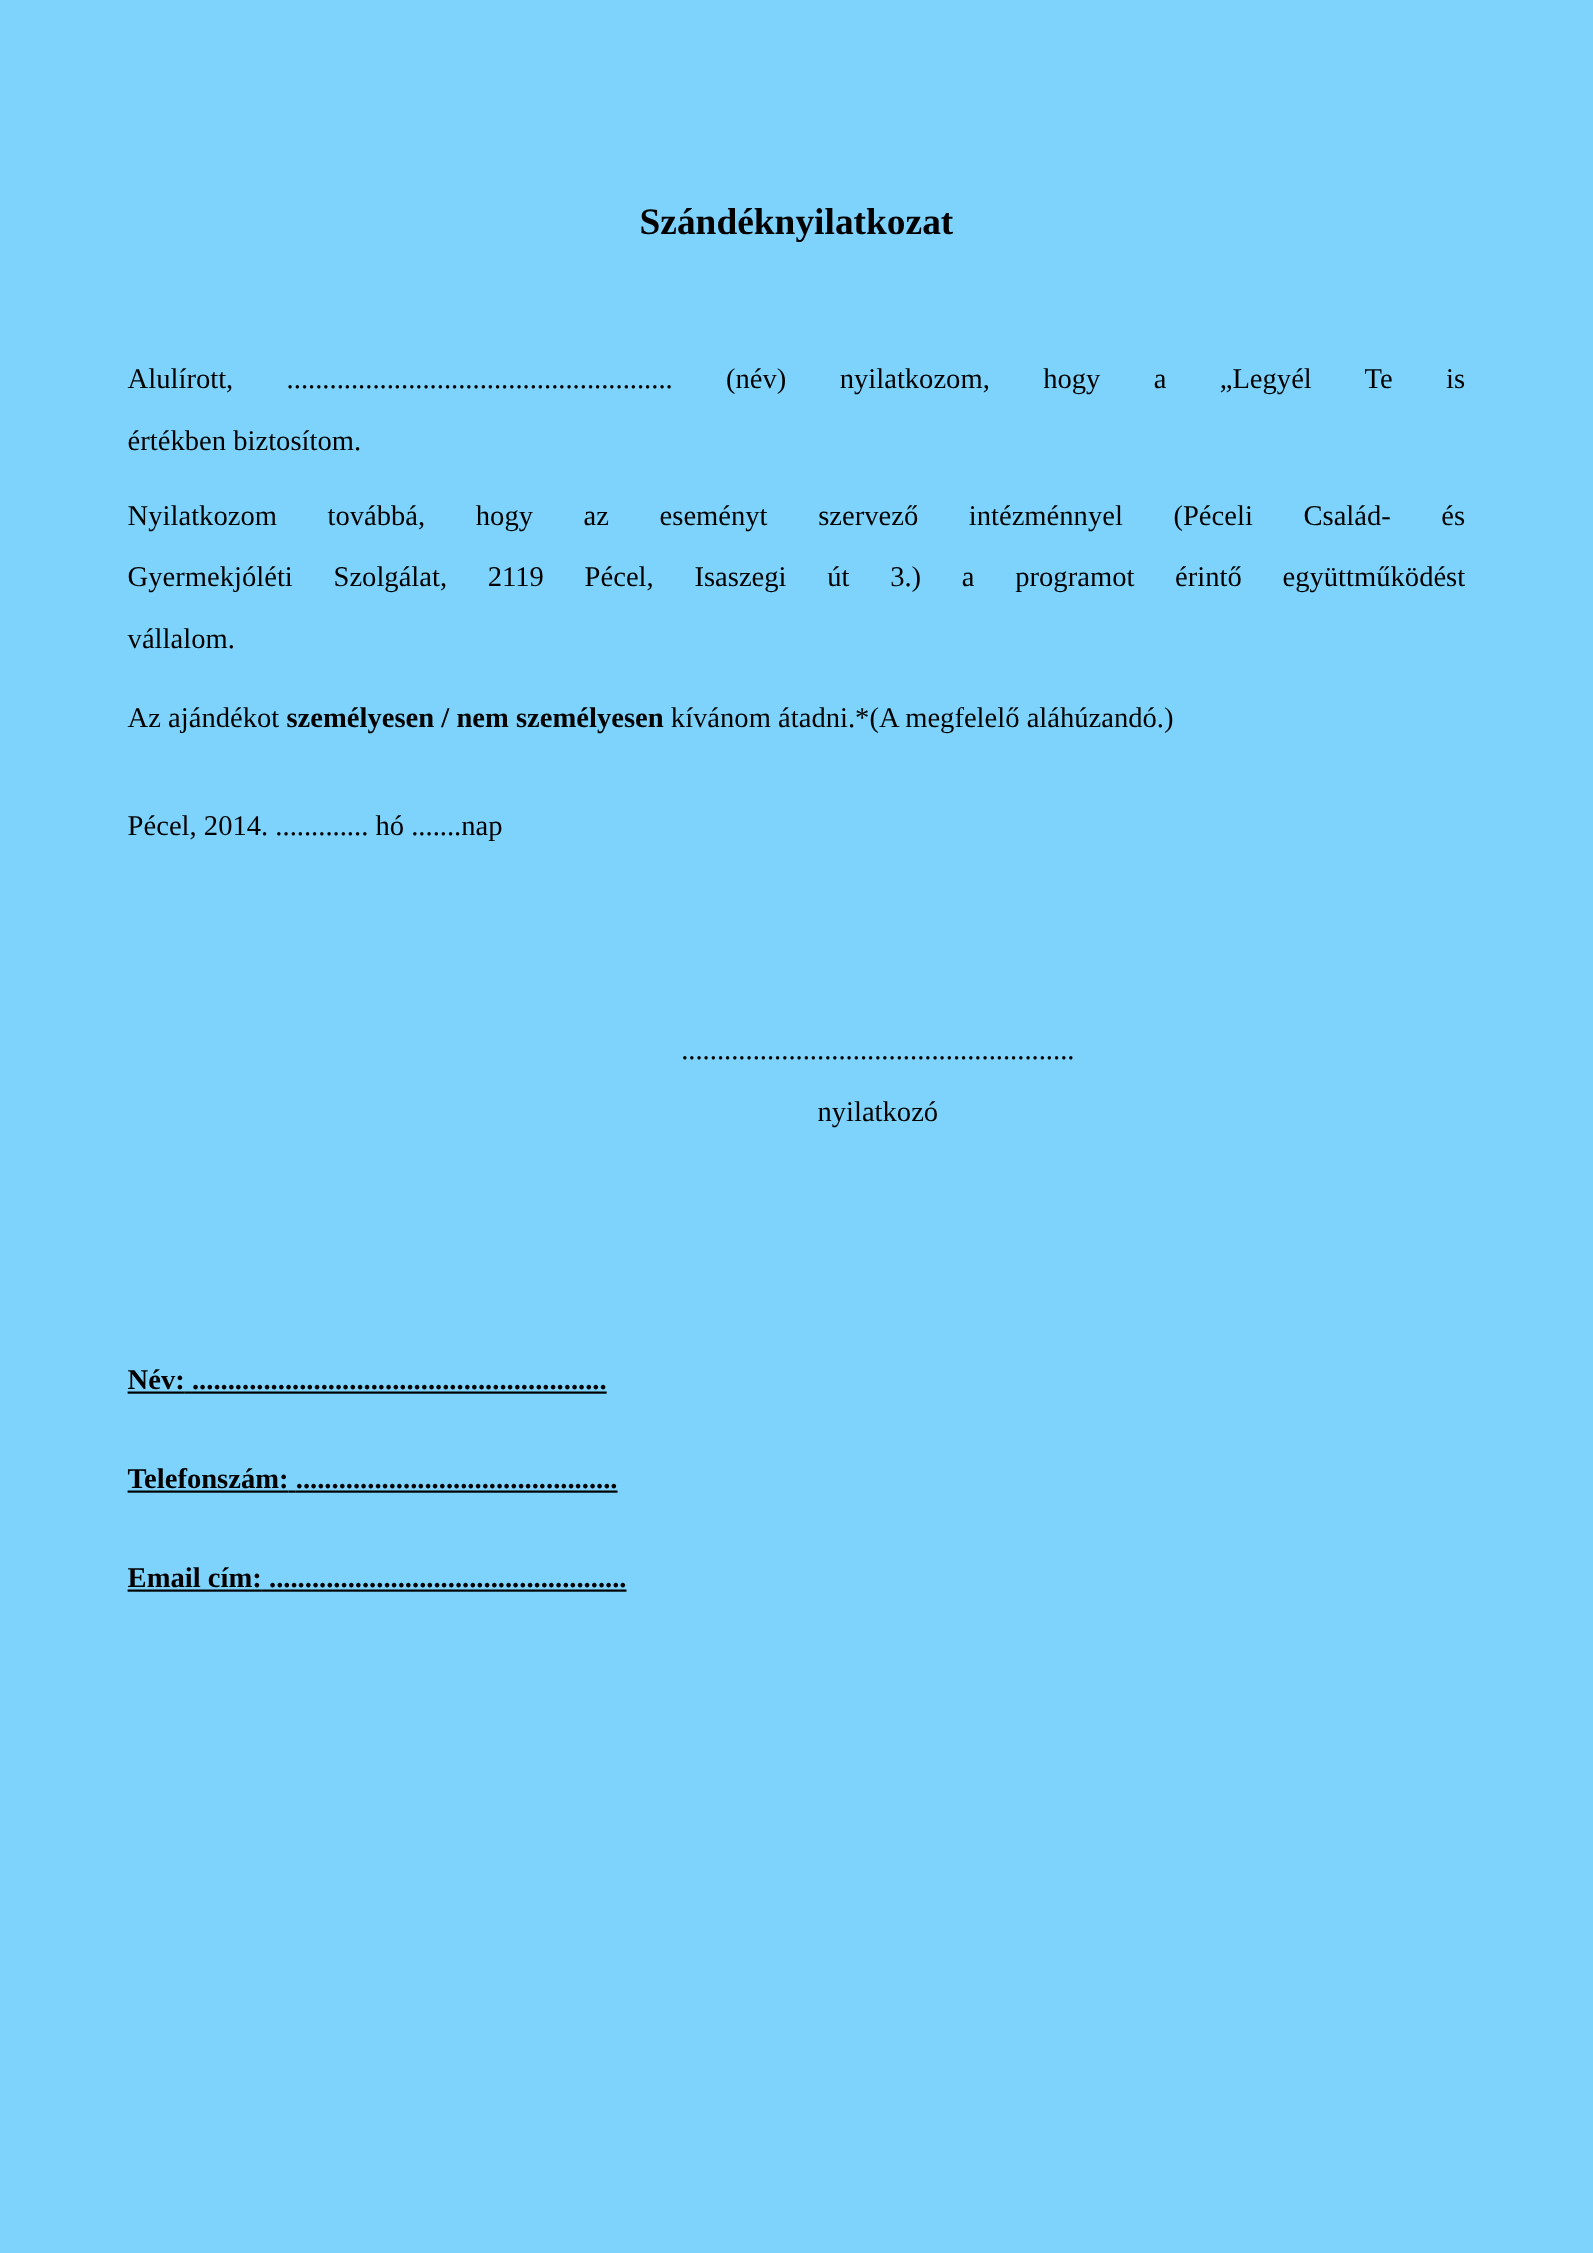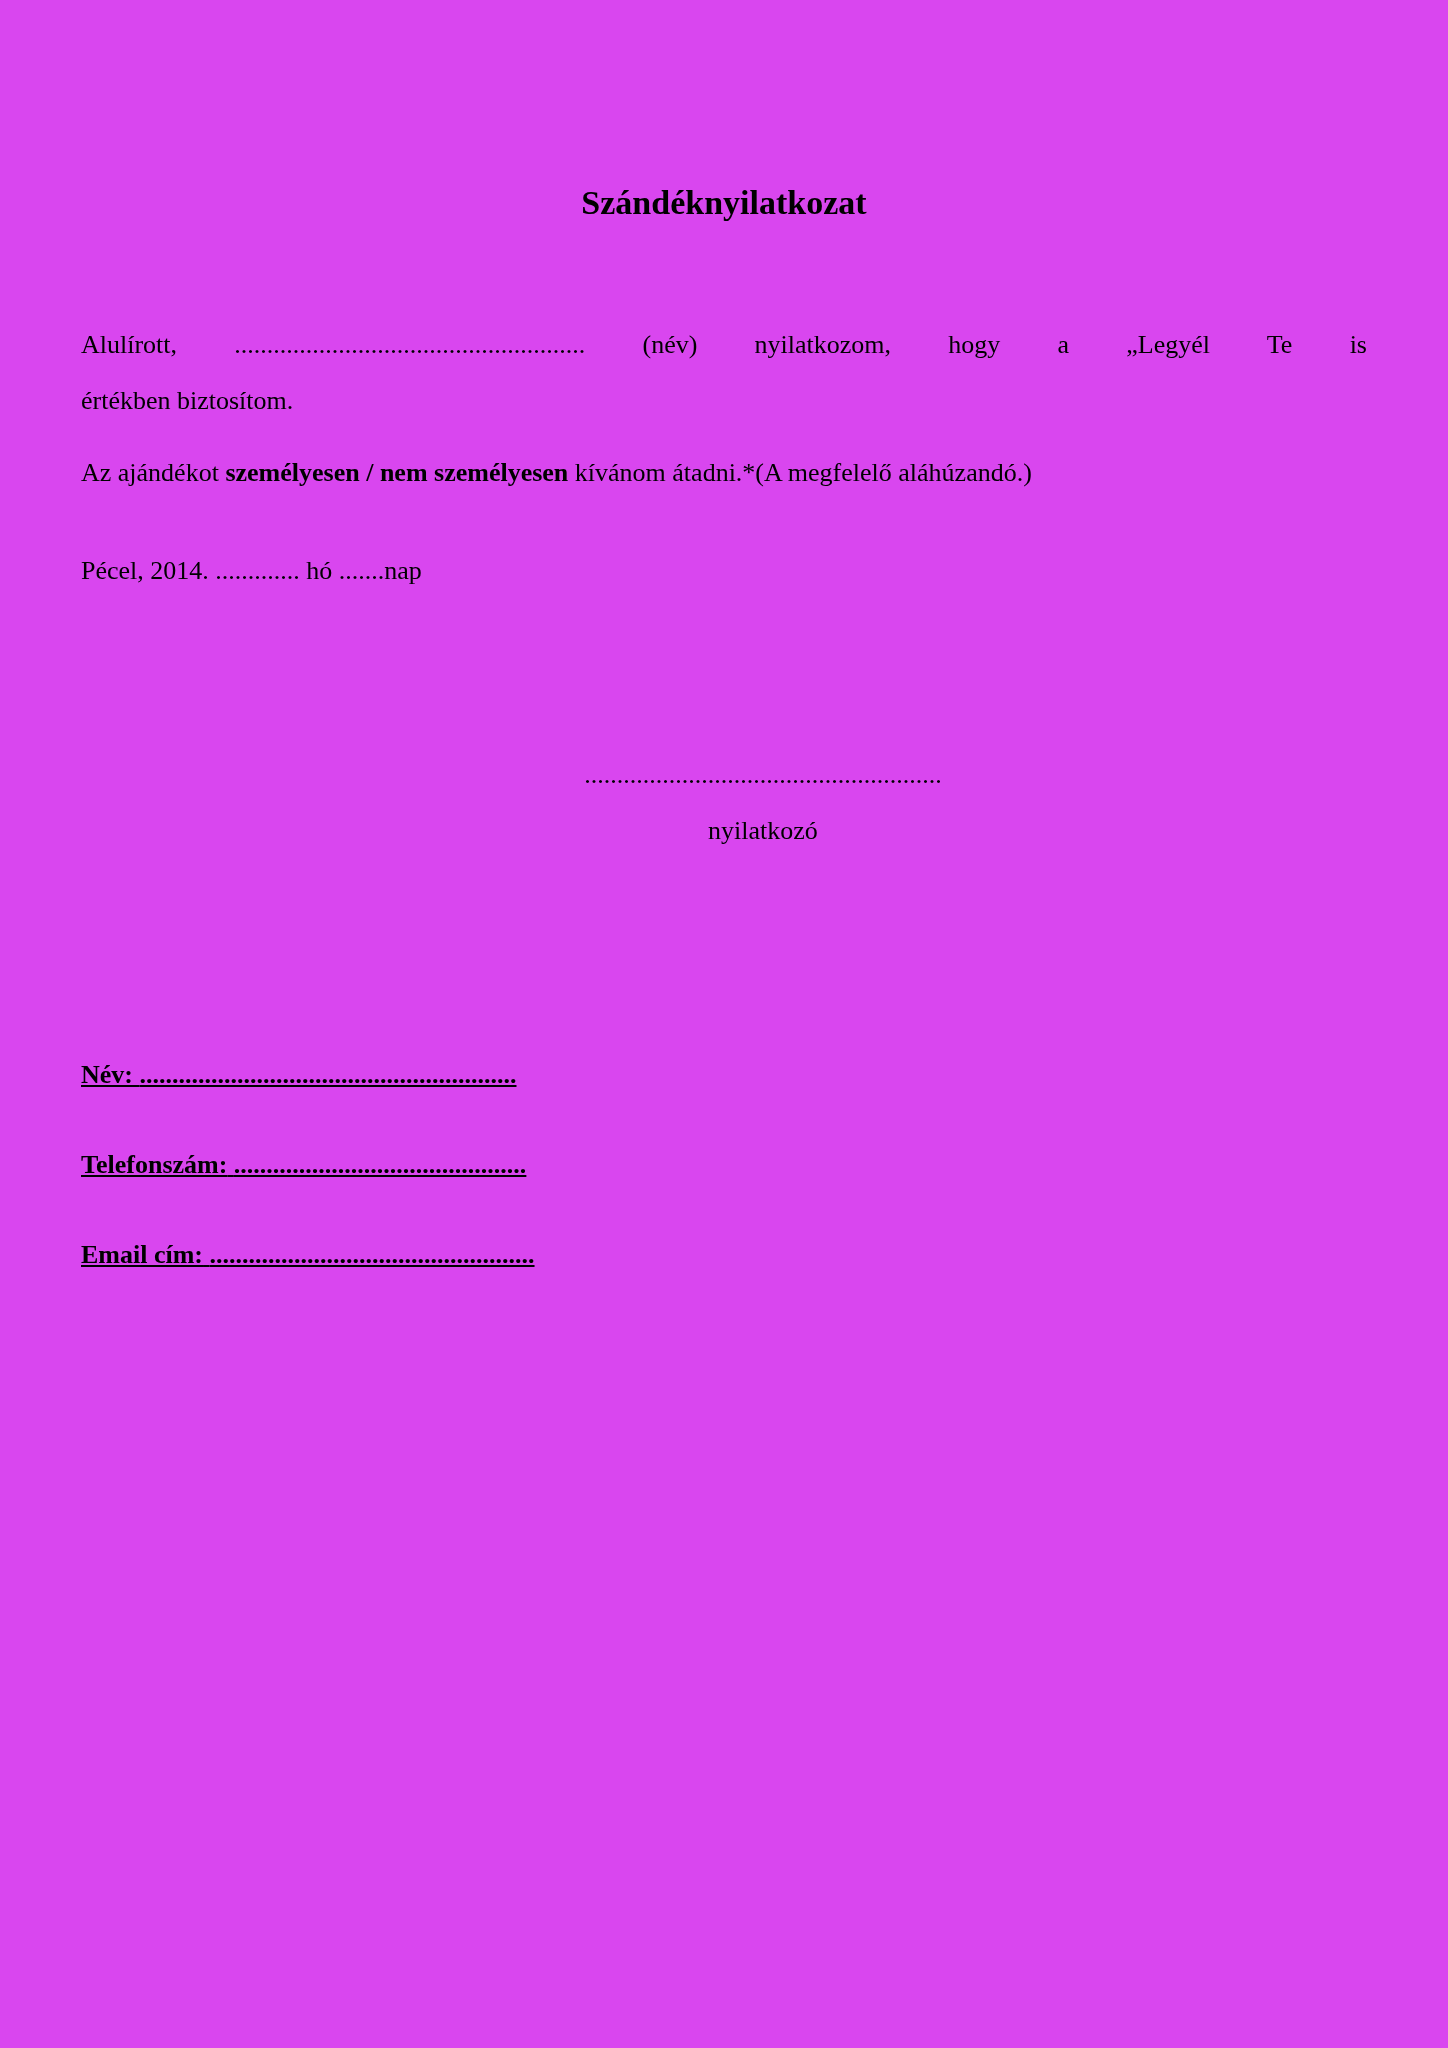--- a/index.html
+++ b/index.html
@@ -5,23 +5,23 @@
   html, body {
     margin: 0;
     padding: 0;
     background: #ffffff;
   }
   .page {
     position: relative;
     width: 1448px;
     height: 2048px;
     margin: 0 auto;
-    background: #d946ef;
+    background: #7dd3fc;
     box-sizing: border-box;
-    padding: 0 81px;
+    padding: 0 116px;
     font-family: "Liberation Serif", "DejaVu Serif", serif;
     font-size: 26px;
     color: #000000;
     overflow: hidden;
   }
   .title {
     margin: 183px 0 0 0;
     text-align: center;
     font-weight: bold;
     font-size: 34px;
@@ -72,20 +72,25 @@
 <div class="page">
 
   <h1 class="title">Szándéknyilatkozat</h1>
 
 
   <div class="para para-intro">
     <div class="jline">Alulírott, ...................................................... (név) nyilatkozom, hogy a „Legyél Te is</div>
     <div class="jline-last">értékben biztosítom.</div>
   </div>
 
+  <div class="para para-institution">
+    <div class="jline">Nyilatkozom továbbá, hogy az eseményt szervező intézménnyel (Péceli Család- és</div>
+    <div class="jline">Gyermekjóléti Szolgálat, 2119 Pécel, Isaszegi út 3.) a programot érintő együttműködést</div>
+    <div class="jline-last">vállalom.</div>
+  </div>
 
   <p class="para para-delivery">
     <span>Az ajándékot</span>
     <span class="emphasis">személyesen / nem személyesen</span>
     <span>kívánom átadni.*(A megfelelő aláhúzandó.)</span>
   </p>
 
   <p class="para date-line">Pécel, 2014. ............. hó .......nap</p>
 
   <div class="signature-block">

